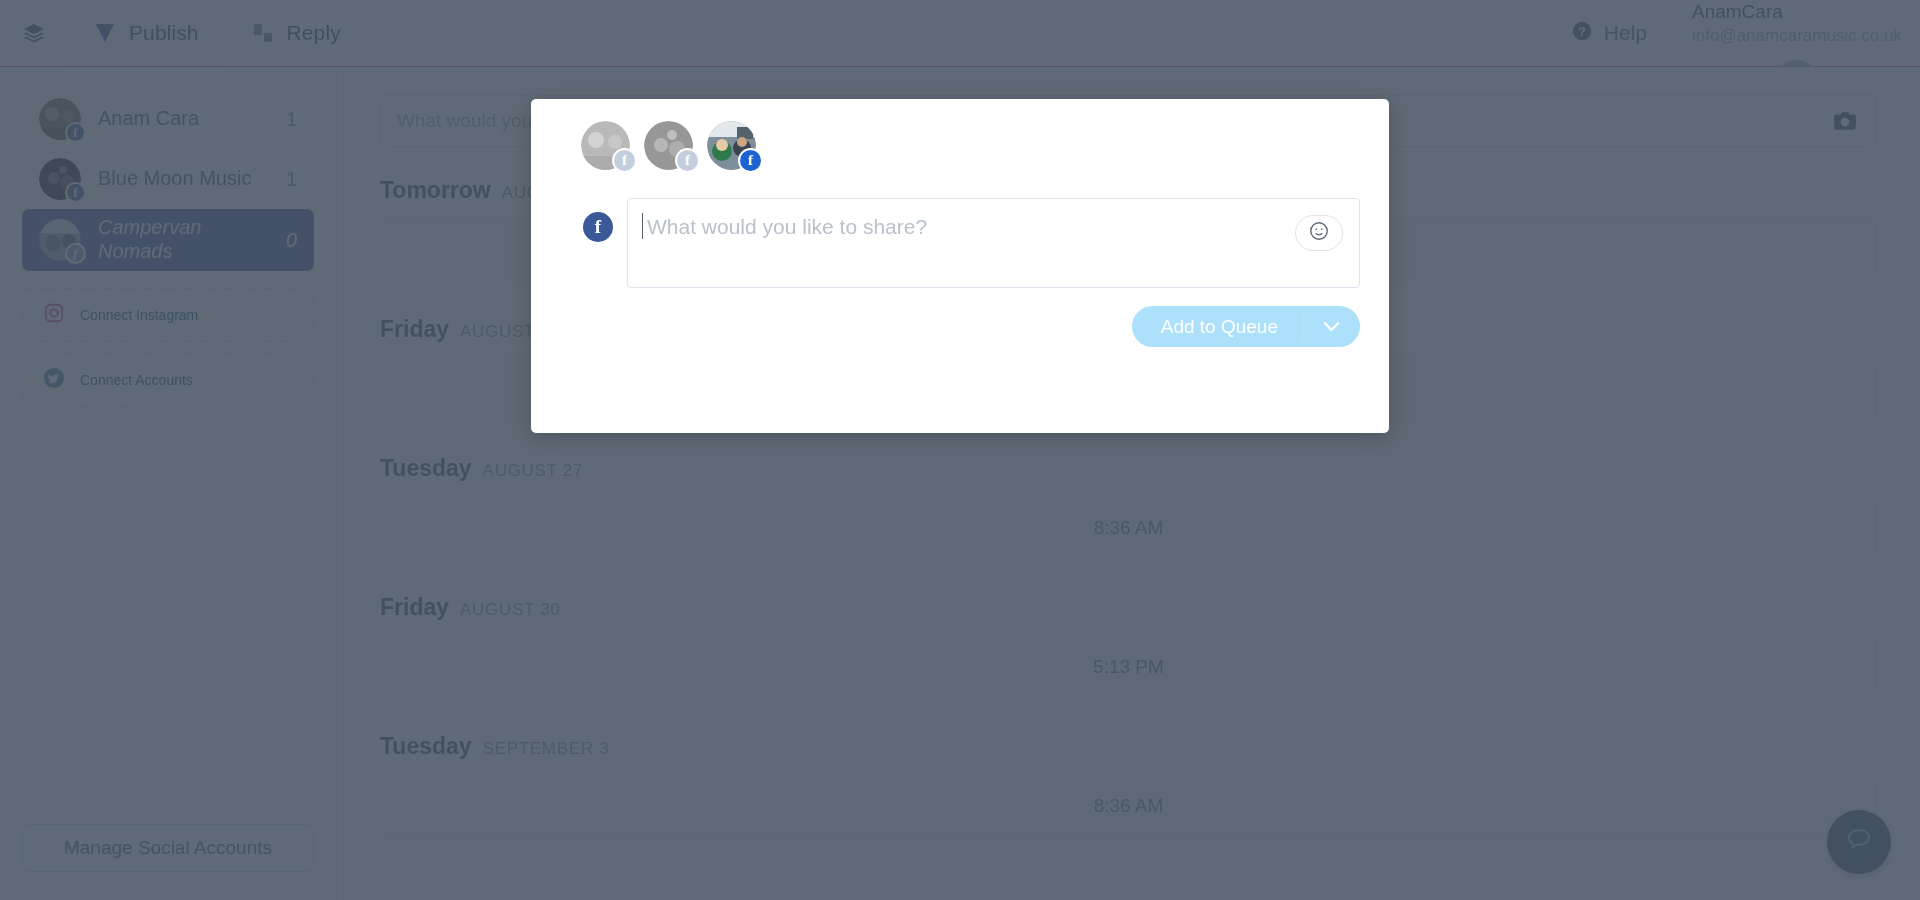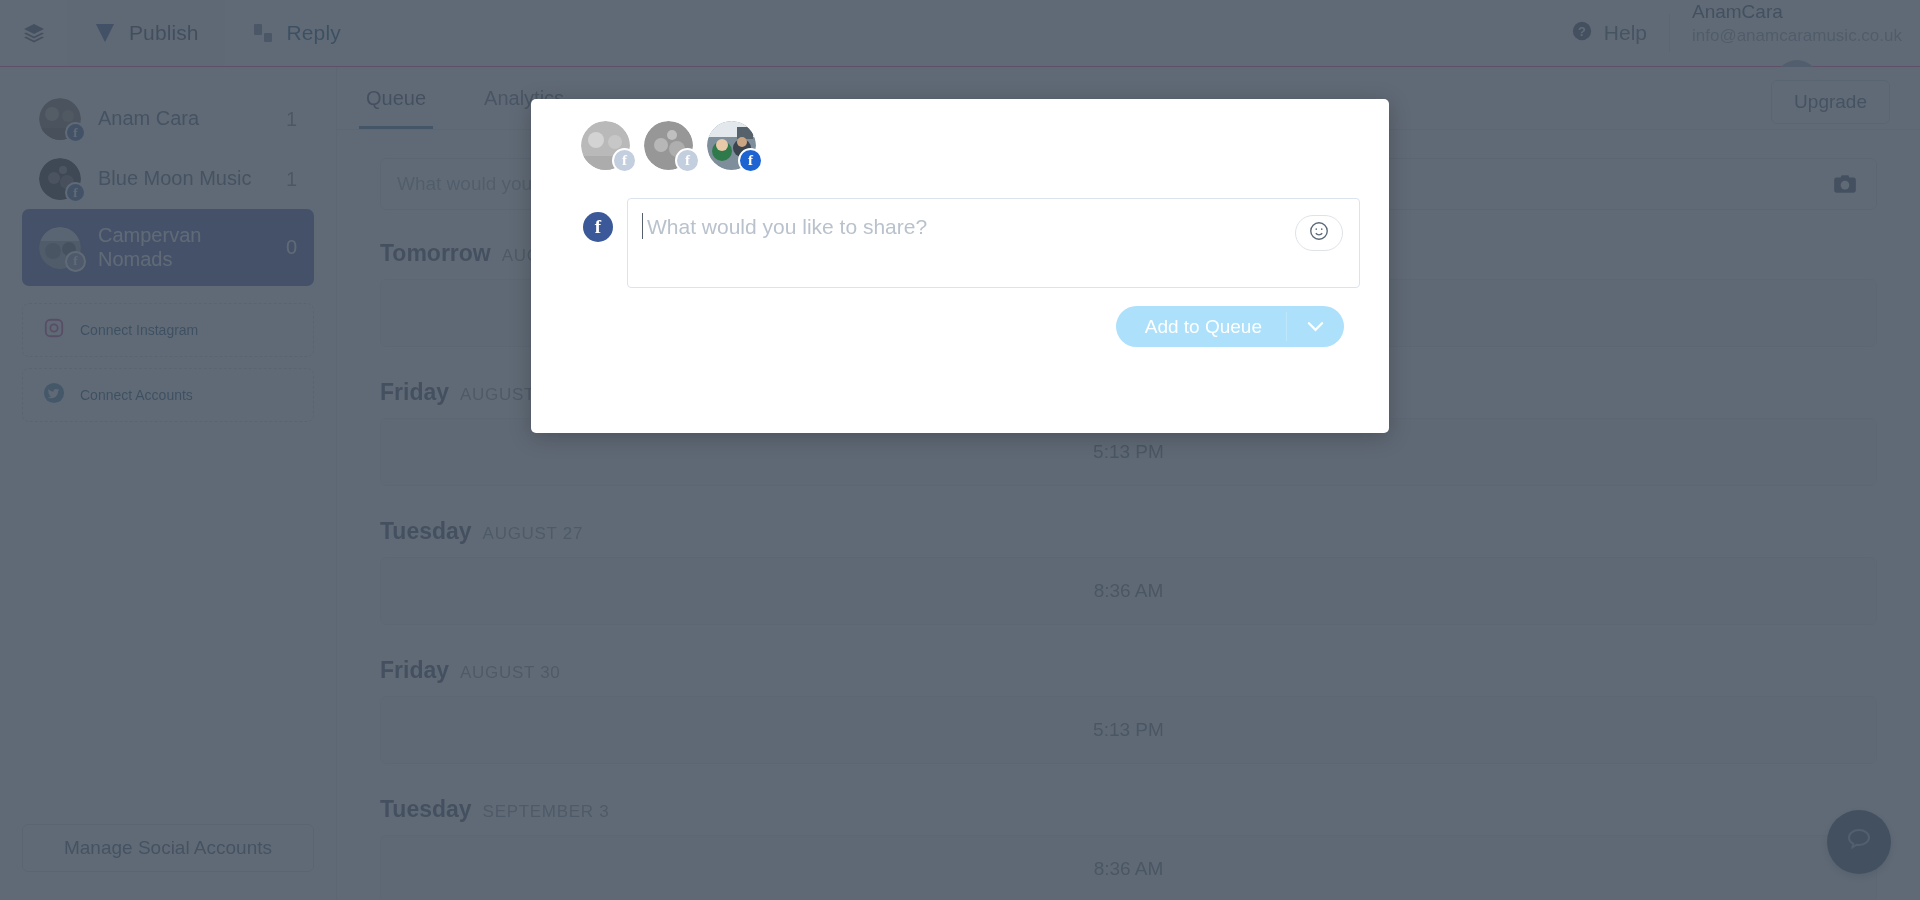--- a/index.html
+++ b/index.html
@@ -231,21 +231,21 @@
     border-top: 1px solid #eef1f4;
     display: flex; align-items: center; gap: 13px;
     padding: 14px 16px; position: relative;
   }
   .media-label { font-size: 18px; color: #4a5a6b; }
   .dot-handle {
     position: absolute; right: 10px; bottom: 7px;
     width: 5px; height: 5px; border-radius: 50%; background: #cdd4dc;
   }
   .modal-actions {
-    display: flex; justify-content: flex-end; padding: 18px 45px 0 0;
+    display: flex; justify-content: flex-end; padding: 18px 29px 0 0;
   }
   .queue-btn {
     display: flex; align-items: stretch; height: 41px;
     background: #ace0fb; border-radius: 21px; overflow: hidden;
   }
   .queue-btn .lbl {
     display: flex; align-items: center; padding: 0 24px 0 29px;
     font-size: 19px; color: #ffffff;
   }
   .queue-btn .sep { width: 1px; background: #bfe7fc; margin: 6px 0; }
@@ -361,21 +361,21 @@
               <circle cx="24" cy="12" r="4" fill="#7d6d74"></circle>
             </g>
           </svg>
         </span>
         <span class="net-badge">f</span>
       </div>
       <div class="acct-name">Blue Moon Music</div>
       <div class="acct-count">1</div>
     </div>
 
-    <div class="acct-row selected" style="height:77px;">
+    <div class="acct-row selected" style="height:62px;font-style:italic;">
       <div class="acct-av">
         <span class="pic">
           <svg class="pic-img" viewBox="0 0 42 42">
             <defs>
                 <clipPath id="c3">
                   <circle cx="21" cy="21" r="21"></circle>
                 </clipPath>
               </defs>
             <g clip-path="url(#c3)">
               <rect width="42" height="42" fill="#8d9aa6"></rect>
@@ -410,31 +410,20 @@
       </span>
       <span class="connect-label">Connect Accounts</span>
     </div>
 
     <div class="manage-btn">
       <span>Manage Social Accounts</span>
     </div>
   </div>
 
   <div class="main">
-    <div class="tabs">
-      <div class="tab active">
-        <span>Queue</span>
-      </div>
-      <div class="tab">
-        <span>Analytics</span>
-      </div>
-      <div class="upgrade-btn">
-        <span>Upgrade</span>
-      </div>
-    </div>
 
     <div class="composer-bar">
       <span class="ph">What would you like to share?</span>
       <span class="cam">
         <svg width="26" height="26" viewBox="0 0 24 24" fill="#3b4a5c">
           <path d="M9 4l-1.2 2H4a2 2 0 0 0-2 2v10a2 2 0 0 0 2 2h16a2 2 0 0 0 2-2V8a2 2 0 0 0-2-2h-3.8L15 4H9z"></path>
           <circle cx="12" cy="13" r="4" fill="#ffffff"></circle>
         </svg>
       </span>
     </div>

